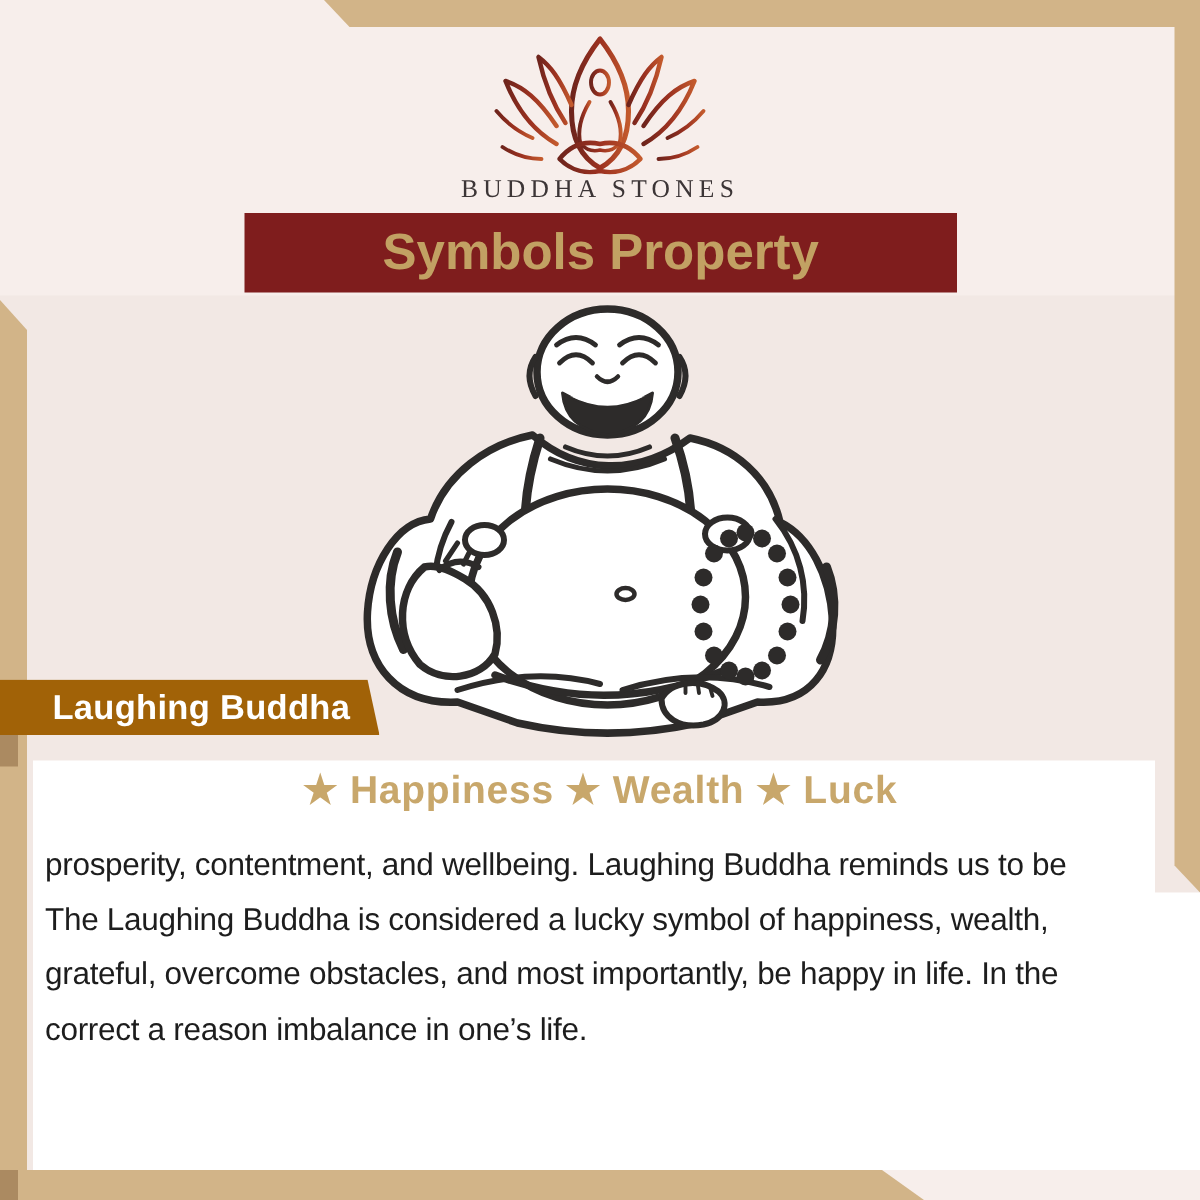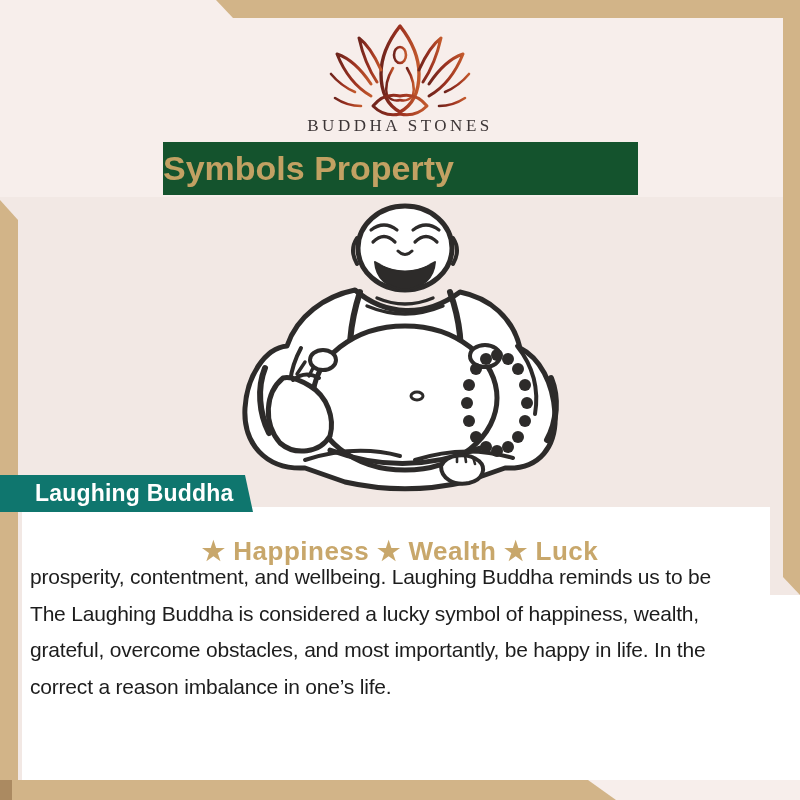--- a/index.html
+++ b/index.html
@@ -5,47 +5,47 @@
   html,body{margin:0;padding:0;}
   .canvas{
     position:relative;width:800px;height:800px;overflow:hidden;
     background:#f7eeeb;
     font-family:"Liberation Sans",sans-serif;
   }
   .bg-mid{position:absolute;left:0;top:197px;width:800px;height:583px;background:#f2e8e4;}
   .frame-svg{position:absolute;left:0;top:0;z-index:3;}
   .heading-band{
     position:absolute;left:163px;top:142px;width:475px;height:53px;
-    background:#14532d;z-index:2;display:flex;align-items:center;
+    background:#7f1d1d;z-index:2;display:flex;align-items:center;justify-content:center;
   }
   .heading-band h1{
     margin:0;font-size:34px;font-weight:bold;color:#c2a163;letter-spacing:0px;
   }
   .brand-wrap{position:absolute;left:0;top:0;width:800px;z-index:5;}
   .logo{position:absolute;left:325px;top:22px;}
   .brand-name{
     position:absolute;left:0;top:116px;width:800px;text-align:center;
     font-family:"Liberation Serif",serif;font-size:17px;letter-spacing:3.5px;
     color:#3c3536;
   }
   .buddha{position:absolute;left:235px;top:198px;z-index:5;}
   .banner{
-    position:absolute;left:0;top:475px;width:253px;height:37px;z-index:6;
-    background:#0f766e;
+    position:absolute;left:0;top:453px;width:253px;height:37px;z-index:6;
+    background:#a16207;
     clip-path:polygon(0 0,245px 0,253px 37px,0 37px);
     display:flex;align-items:center;
   }
   .banner-label{
     font-size:23px;font-weight:bold;color:#ffffff;padding-left:35px;letter-spacing:0.2px;
   }
   .content-white{position:absolute;left:22px;top:507px;width:748px;height:273px;background:#ffffff;z-index:4;}
   .content-white-ext{position:absolute;left:770px;top:595px;width:30px;height:185px;background:#ffffff;z-index:4;}
   .traits-headline{
     position:absolute;left:0;top:511px;width:800px;z-index:6;text-align:center;
-    font-size:26px;font-weight:bold;color:#c8a76b;letter-spacing:0.5px;margin-top:25px;
+    font-size:26px;font-weight:bold;color:#c8a76b;letter-spacing:0.5px;
   }
   .description{
     position:absolute;left:30px;top:559px;width:750px;z-index:6;
     color:#1d1d1d;font-size:21px;letter-spacing:-0.2px;line-height:36.5px;
   }
   .description .para-line{white-space:nowrap;}
 </style>
 </head>
 <body>
 

